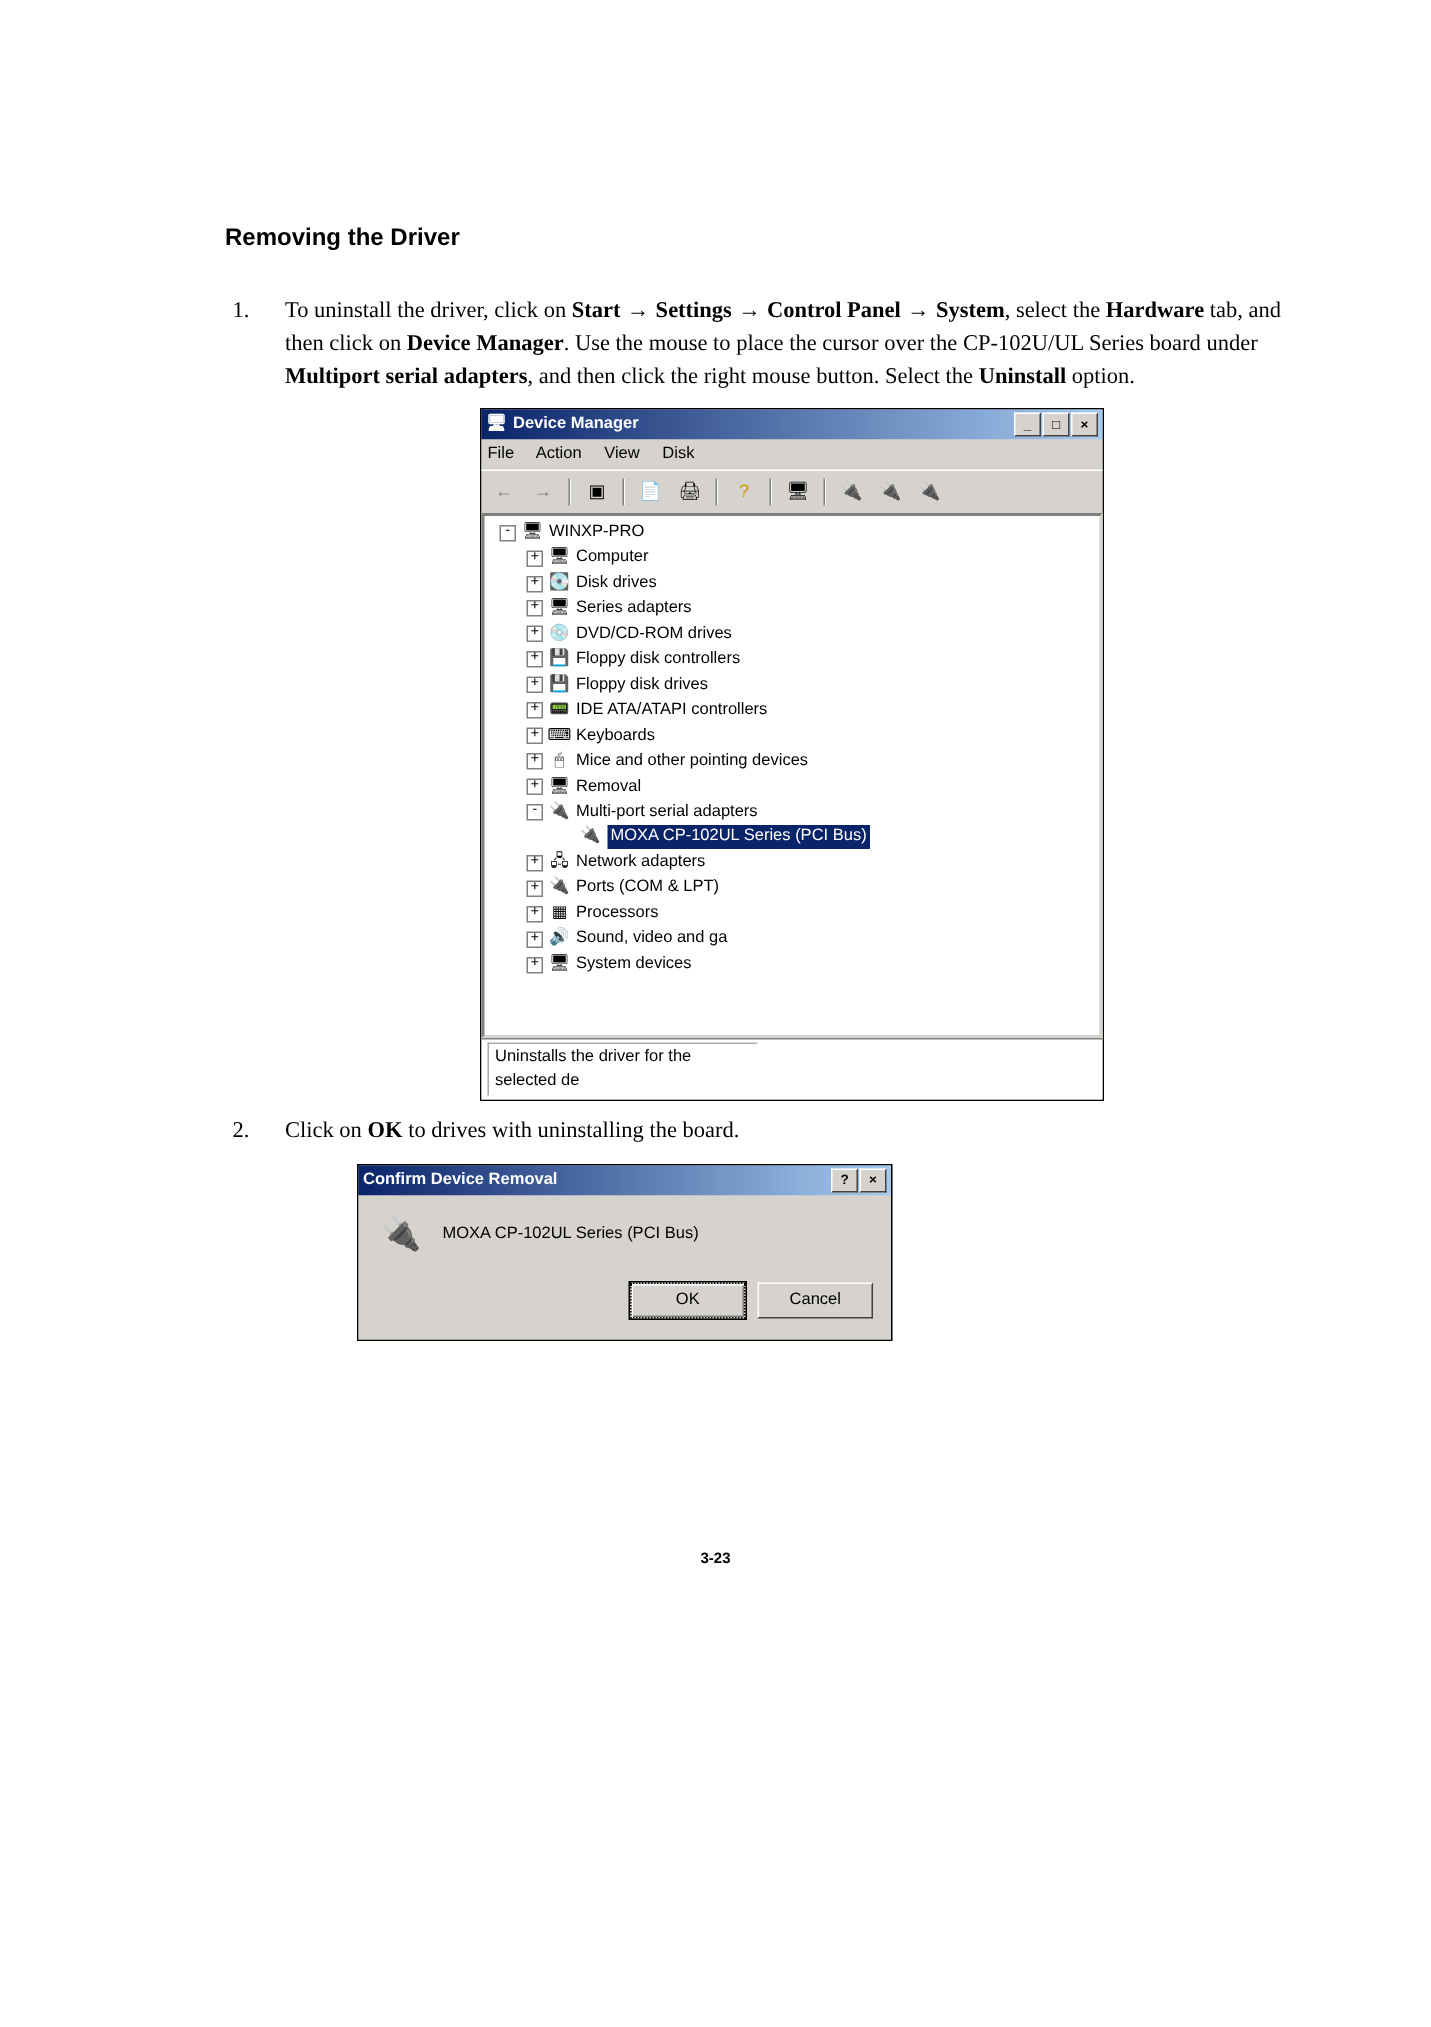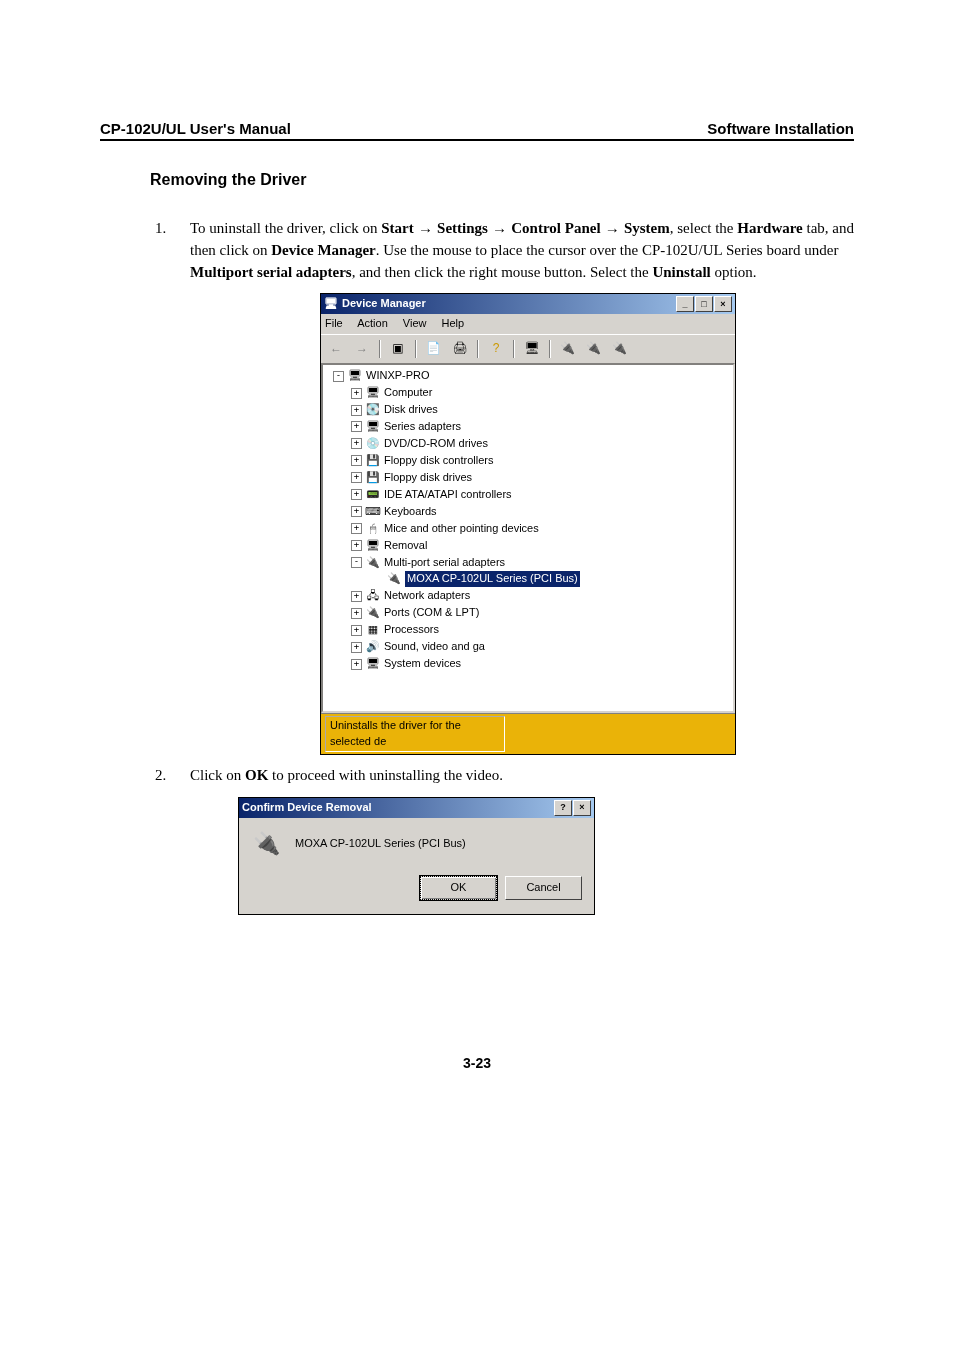--- a/index.html
+++ b/index.html
@@ -129,21 +129,21 @@
     background:#d6d3ce;
     border:1px solid #000;
     box-shadow: 1px 1px 0 #808080;
   }
   .ctx-item {
     padding: 3px 8px;
   }
   .ctx-item.hl { background:#0a246a; color:#fff; }
   .ctx-sep { border-top:1px solid #808080; border-bottom:1px solid #fff; margin:1px 2px;}
   .statusbar {
-    background:#eab308; border-top:1px solid #808080;
+    background:#ffffff; border-top:1px solid #808080;
     padding:2px 4px;
   }
   .statusbar .status-cell {
     border:1px inset #fff; padding:1px 4px; display:inline-block; width:170px;
   }
 
   .dlg-window { width: 355px; margin-left: 48px; }
   .dlg-body {
     background:#d6d3ce; padding: 12px 12px 14px 12px;
   }
@@ -160,31 +160,27 @@
   }
   .dlg-btn.default {
     outline: 1px solid #000;
     border-style: dotted;
     border-color: #000;
     border-width: 1px;
     box-shadow: inset 1px 1px 0 #fff, inset -1px -1px 0 #808080;
   }
   .page-number {
     text-align:center; font-family: Arial, sans-serif; font-weight:bold;
-    font-size:14px; margin-top: 140px;
+    font-size:10px; margin-top: 140px;
   }
 </style>
 </head>
 <body>
 
 <div class="page">
-  <div class="header-row">
-    <span>CP-102U/UL User's Manual</span>
-    <span>Software Installation</span>
-  </div>
 
   <div class="section-title">Removing the Driver</div>
 
   <ol class="steps">
     <li>
       <span>To uninstall the driver, click on </span><span class="bold">Start</span><span class="arrow"> → </span><span class="bold">Settings</span><span class="arrow"> → </span><span class="bold">Control Panel</span><span class="arrow"> → </span><span class="bold">System</span><span>, select the </span><span class="bold">Hardware</span><span> tab, and then click on </span><span class="bold">Device Manager</span><span>. Use the mouse to place the cursor over the CP-102U/UL Series board under </span><span class="bold">Multiport serial adapters</span><span>, and then click the right mouse button. Select the </span><span class="bold">Uninstall</span><span> option.</span>
 
       
       <div class="screenshot dm-window">
         <div class="titlebar">
@@ -193,21 +189,21 @@
           <div class="win-btns">
             <div class="win-btn">_</div>
             <div class="win-btn">□</div>
             <div class="win-btn">×</div>
           </div>
         </div>
         <div class="menubar">
           <span>File</span>
           <span>Action</span>
           <span>View</span>
-          <span>Help</span>
+          <span>Disk</span>
         </div>
         <div class="toolbar">
           <div class="tb-btn arrow-gray">←</div>
           <div class="tb-btn arrow-gray">→</div>
           <div class="tb-sep"></div>
           <div class="tb-btn ico">▣</div>
           <div class="tb-sep"></div>
           <div class="tb-btn ico">📄</div>
           <div class="tb-btn ico">🖨</div>
           <div class="tb-sep"></div>
@@ -314,21 +310,21 @@
             </div>
 
         </div>
         <div class="statusbar">
           <span class="status-cell">Uninstalls the driver for the selected de</span>
         </div>
       </div>
     </li>
 
     <li>
-      <span>Click on </span><span class="bold">OK</span><span> to proceed with uninstalling the video.</span>
+      <span>Click on </span><span class="bold">OK</span><span> to drives with uninstalling the board.</span>
 
       
       <div class="screenshot dlg-window">
         <div class="titlebar">
           <span class="tb-text">Confirm Device Removal</span>
           <div class="win-btns">
             <div class="win-btn">?</div>
             <div class="win-btn">×</div>
           </div>
         </div>

